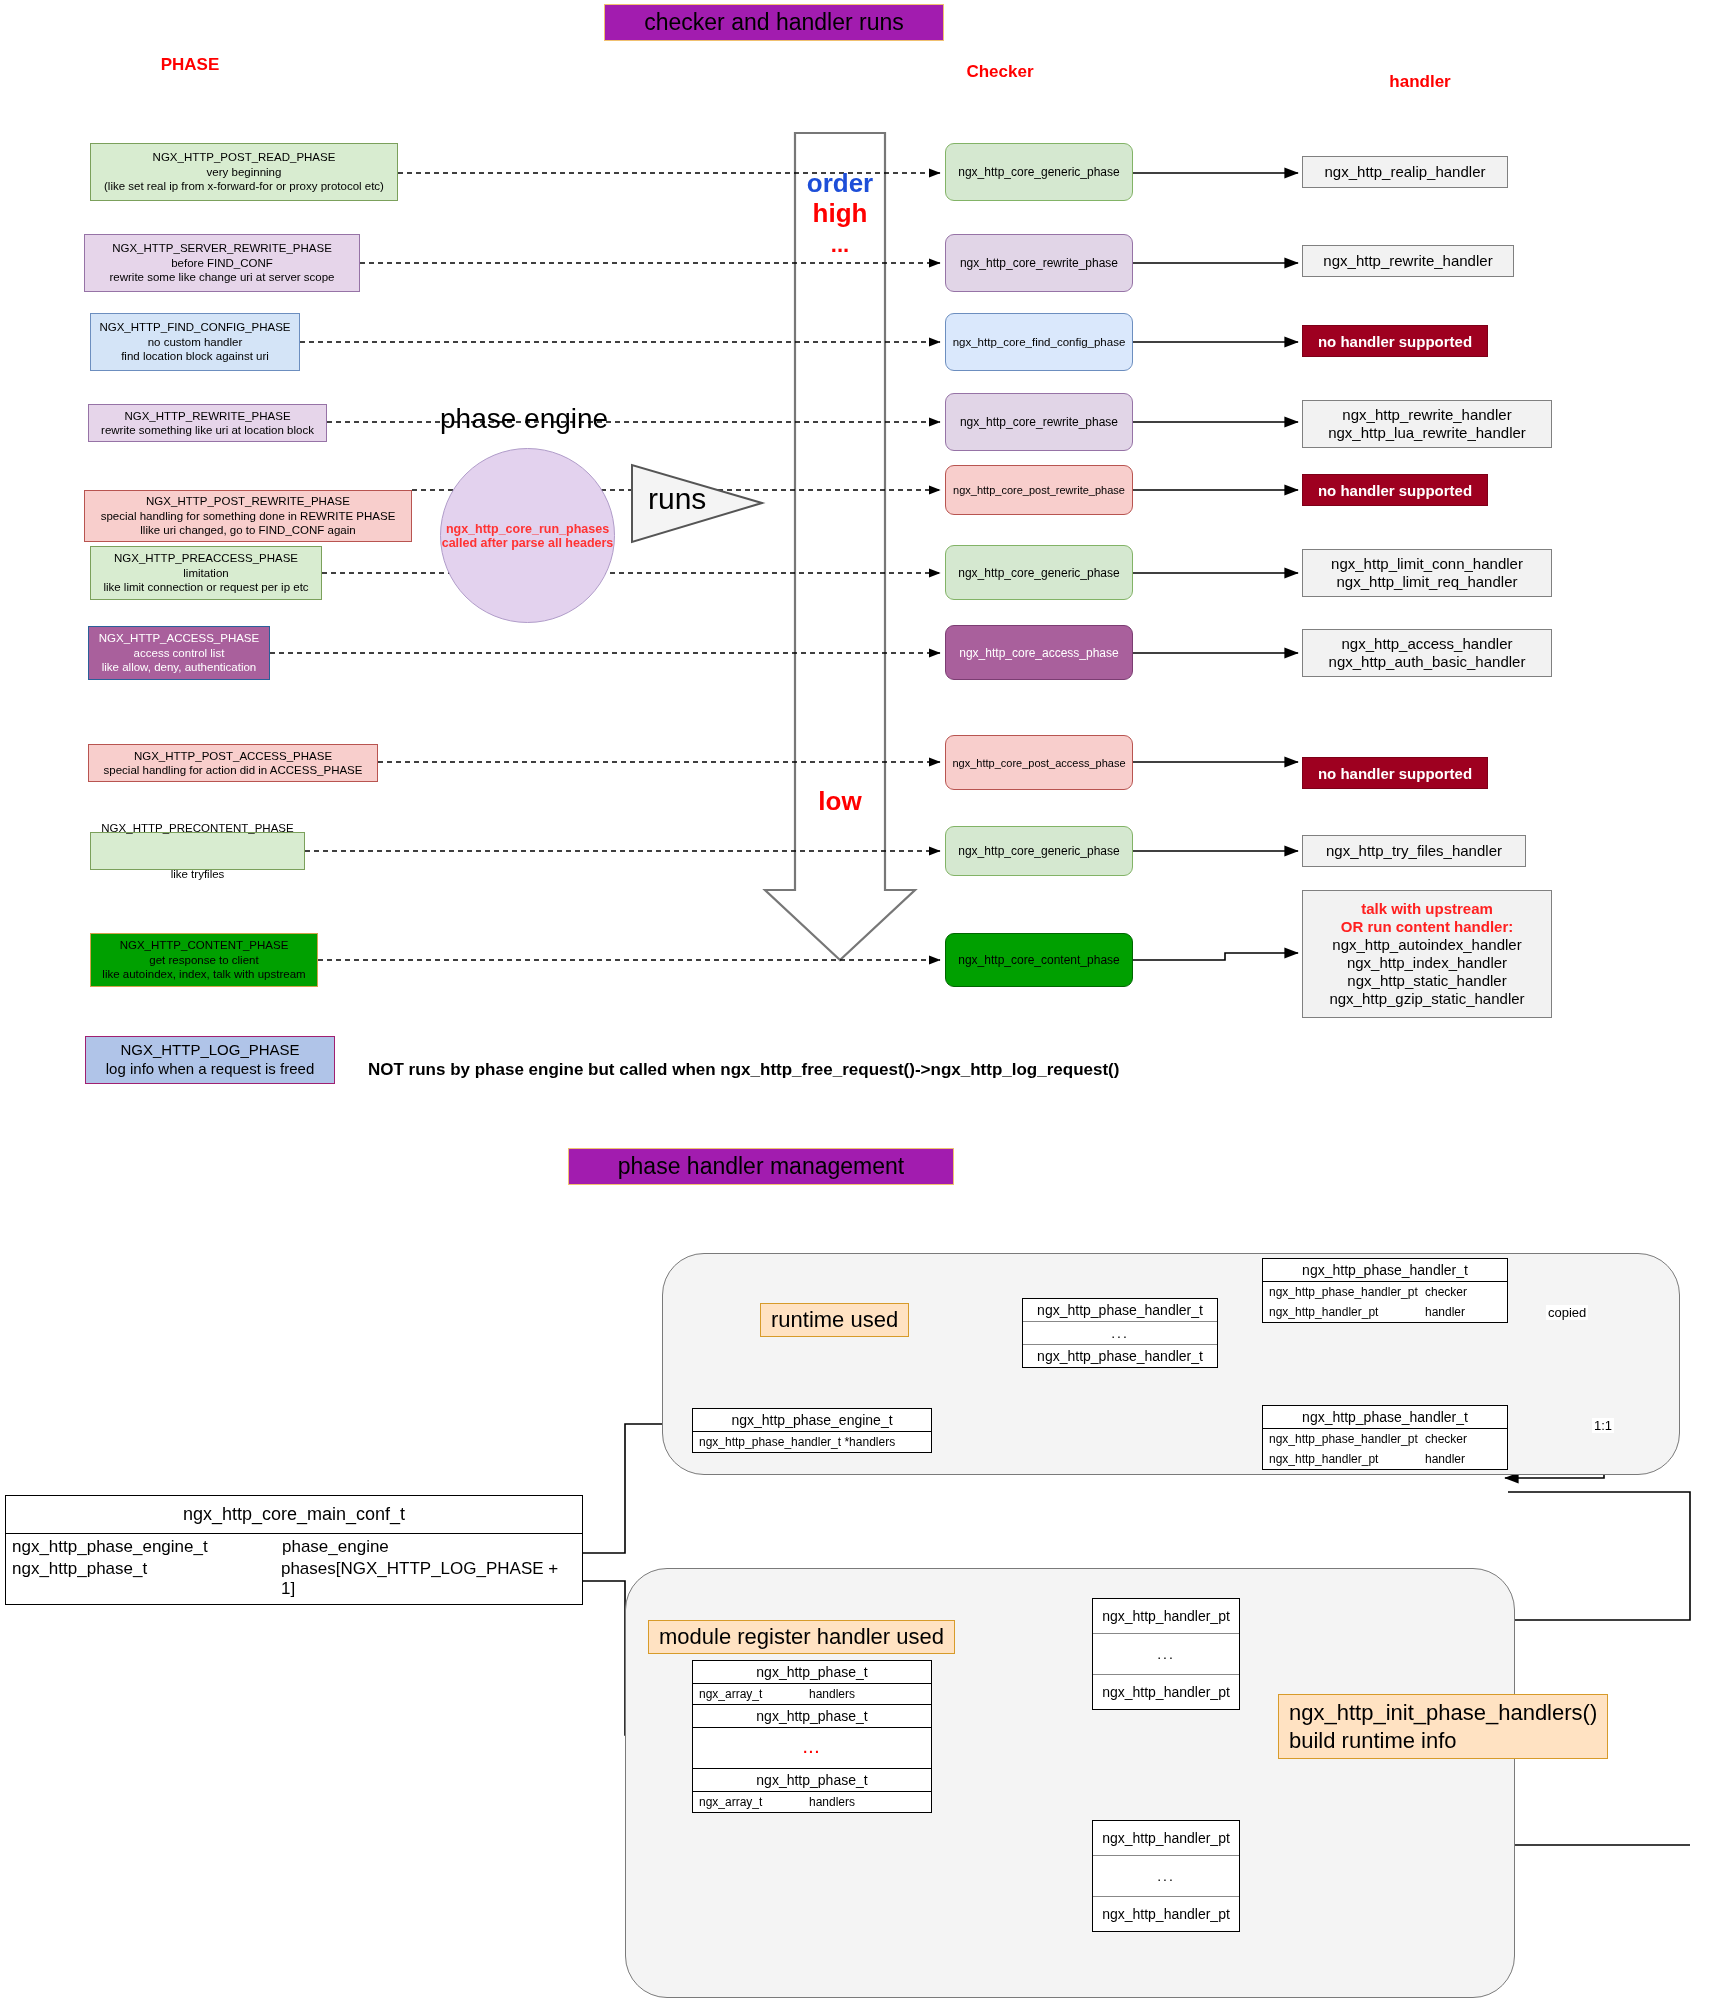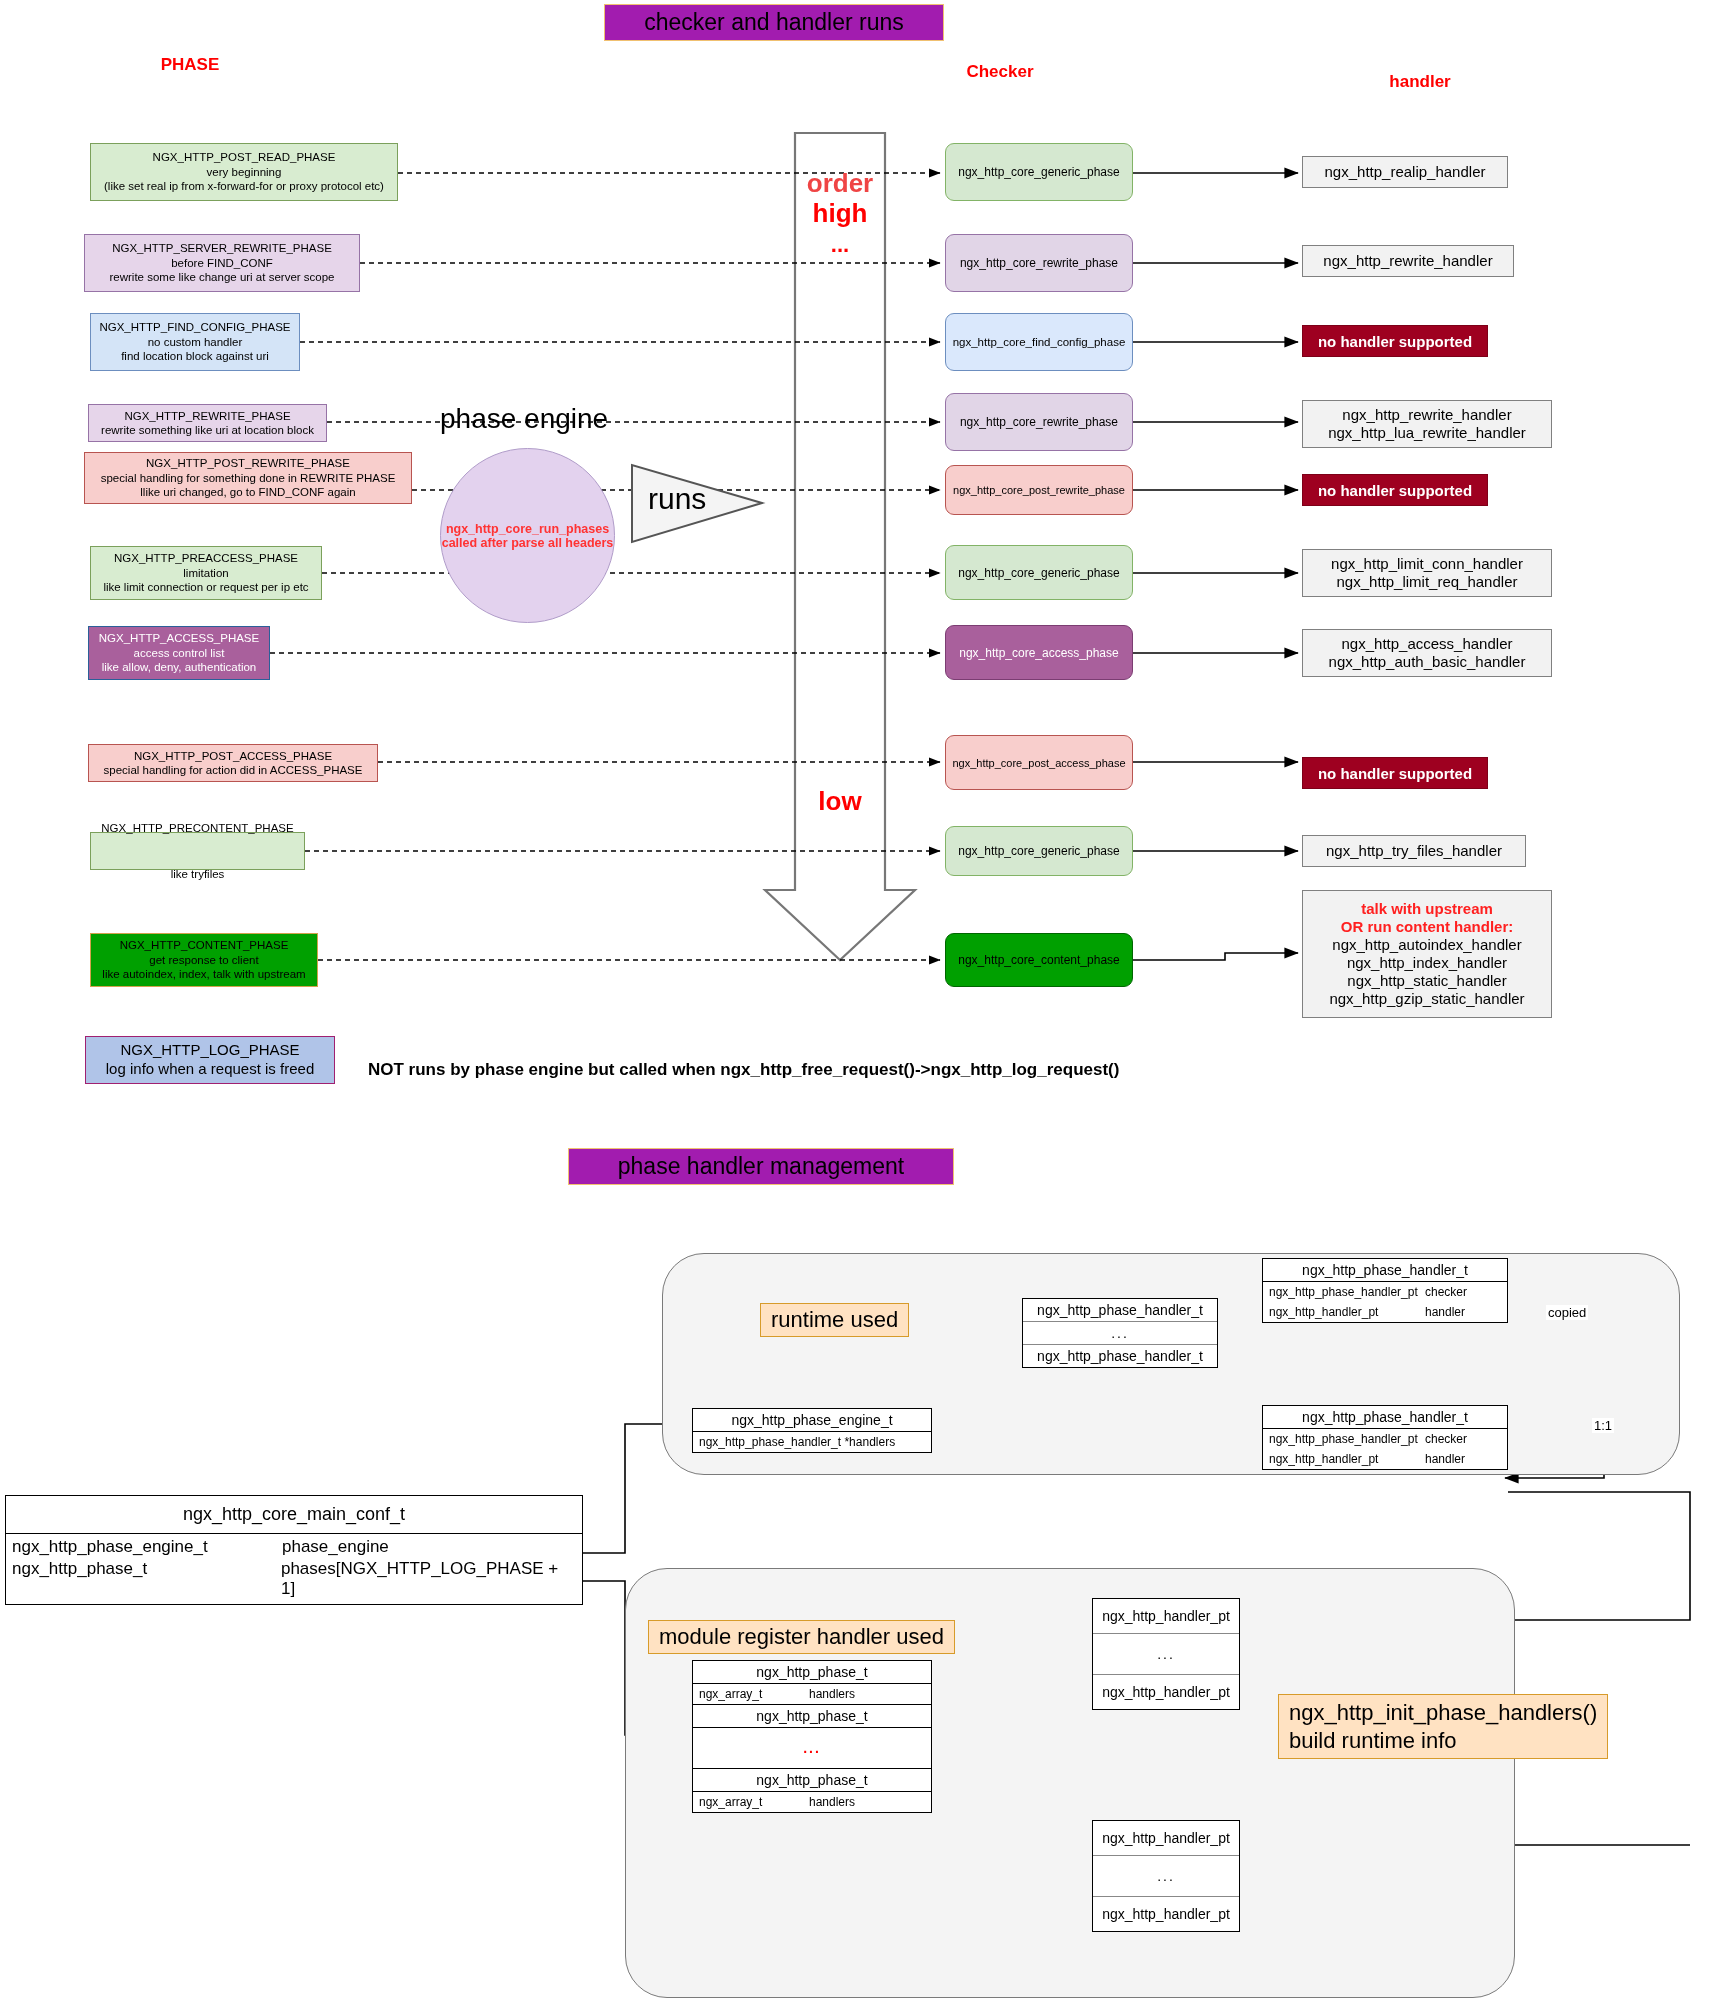--- a/index.html
+++ b/index.html
@@ -153,21 +153,21 @@
     <path d="M 1604 1315 L 1604 1478 L 1505 1478" marker-end="url(#ah)"></path>
     <path d="M 1505 1315 L 1604 1315"></path>
     <path d="M 1240 1620 L 1690 1620 L 1690 1492 L 1508 1492"></path>
     <path d="M 1240 1845 L 1690 1845"></path>
   </g>
   <g stroke="#555" stroke-width="1.6" fill="none">
     <path d="M 1268 1315 L 1505 1315"></path>
   </g>
 </svg>
 
-<div class="abs" style="left:790px;top:168px;width:100px;text-align:center;color:#ef4444;font-size:26px;font-weight:bold;">order</div>
+<div class="abs" style="left:790px;top:168px;width:100px;text-align:center;color:#1d4ed8;font-size:26px;font-weight:bold;">order</div>
 <div class="abs" style="left:790px;top:198px;width:100px;text-align:center;color:#ff0000;font-size:26px;font-weight:bold;">high</div>
 <div class="abs" style="left:790px;top:232px;width:100px;text-align:center;color:#ff0000;font-size:22px;font-weight:bold;">...</div>
 <div class="abs" style="left:790px;top:786px;width:100px;text-align:center;color:#ff0000;font-size:26px;font-weight:bold;">low</div>
 
 <div class="abs" style="left:440px;top:403px;font-size:28px;white-space:nowrap;">phase engine</div>
 <div class="abs" style="left:440px;top:448px;width:175px;height:175px;border-radius:50%;
             background:#e3d2ee;border:1.5px solid #b09cc9;
             display:flex;flex-direction:column;align-items:center;justify-content:center;">
   <div style="color:#ff3333;font-weight:bold;font-size:12.5px;white-space:nowrap;">ngx_http_core_run_phases</div>
   <div style="color:#ff3333;font-weight:bold;font-size:12.5px;white-space:nowrap;">called after parse all headers</div>
@@ -190,21 +190,21 @@
   <div class="ttl">NGX_HTTP_FIND_CONFIG_PHASE</div>
   <div>no custom handler</div>
   <div>find location block against uri</div>
 </div>
 
 <div class="abs phase-box" style="left:88px;top:404px;width:239px;height:38px;background:#e6d5ea;border-color:#9673a6;">
   <div class="ttl">NGX_HTTP_REWRITE_PHASE</div>
   <div>rewrite something like uri at location block</div>
 </div>
 
-<div class="abs phase-box" style="left:84px;top:452px;width:328px;height:52px;background:#f8cecc;border-color:#b85450;">
+<div class="abs phase-box" style="left:84px;top:490px;width:328px;height:52px;background:#f8cecc;border-color:#b85450;">
   <div class="ttl">NGX_HTTP_POST_REWRITE_PHASE</div>
   <div>special handling for something done in REWRITE PHASE</div>
   <div>llike uri changed, go to FIND_CONF again</div>
 </div>
 
 <div class="abs phase-box" style="left:90px;top:546px;width:232px;height:54px;background:#d8ecd0;border-color:#7ba05b;">
   <div class="ttl">NGX_HTTP_PREACCESS_PHASE</div>
   <div>limitation</div>
   <div>like limit connection or request per ip etc</div>
 </div>

